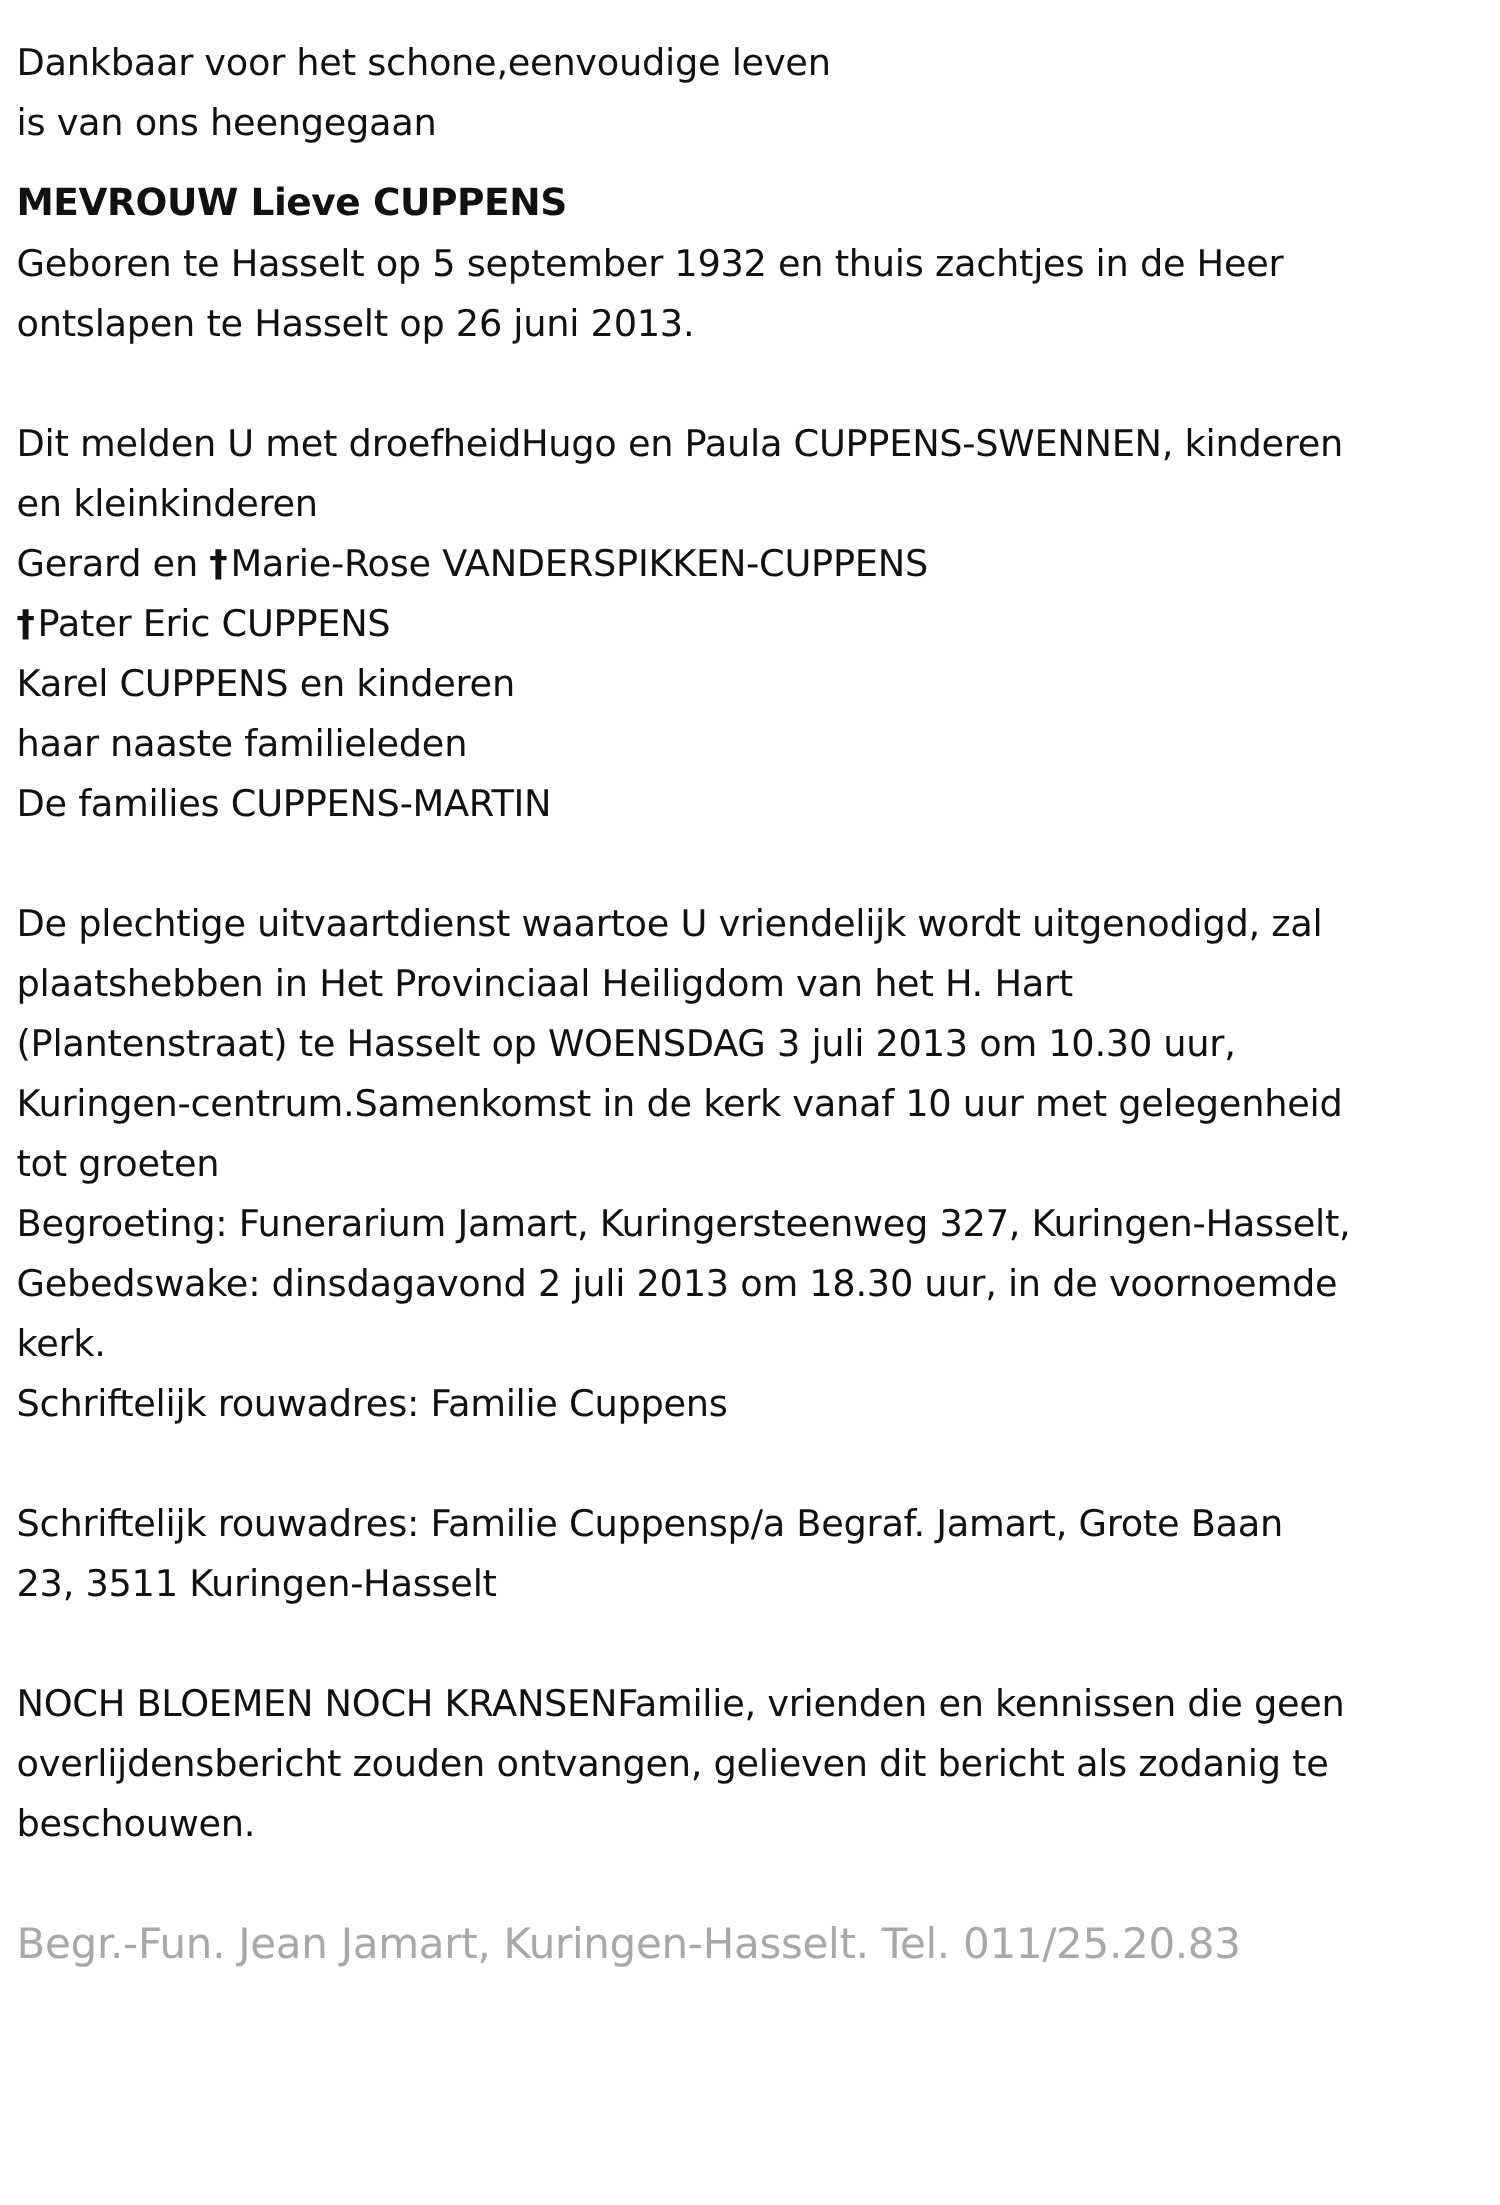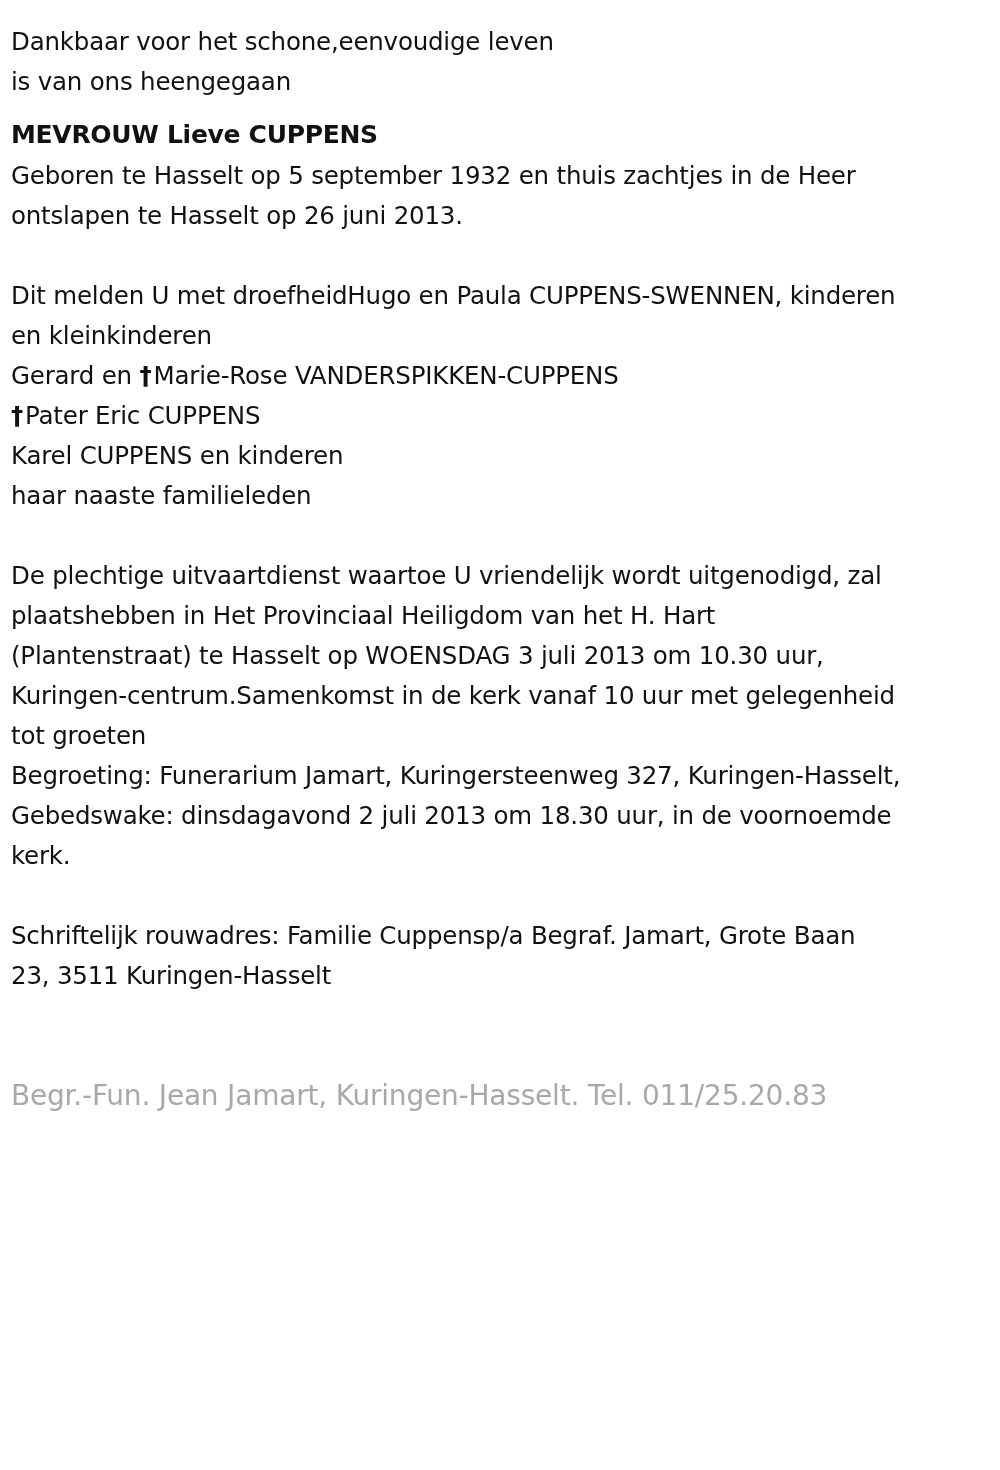--- a/index.html
+++ b/index.html
@@ -84,42 +84,49 @@
     <div class="line">en kleinkinderen</div>
     <div class="line">
       <span>Gerard en</span>
       <span class="cross">†</span><span>Marie-Rose VANDERSPIKKEN-CUPPENS</span>
     </div>
     <div class="line">
       <span class="cross">†</span><span>Pater Eric CUPPENS</span>
     </div>
     <div class="line">Karel CUPPENS en kinderen</div>
     <div class="line">haar naaste familieleden</div>
+    <div class="line">De families CUPPENS-MARTIN</div>
   </div>
 
   <div class="gap"></div>
 
   <div>
     <div class="line">De plechtige uitvaartdienst waartoe U vriendelijk wordt uitgenodigd, zal</div>
     <div class="line">plaatshebben in Het Provinciaal Heiligdom van het H. Hart</div>
     <div class="line">(Plantenstraat) te Hasselt op WOENSDAG 3 juli 2013 om 10.30 uur,</div>
     <div class="line">Kuringen-centrum.Samenkomst in de kerk vanaf 10 uur met gelegenheid</div>
     <div class="line">tot groeten</div>
     <div class="line">Begroeting: Funerarium Jamart, Kuringersteenweg 327, Kuringen-Hasselt,</div>
     <div class="line">Gebedswake: dinsdagavond 2 juli 2013 om 18.30 uur, in de voornoemde</div>
     <div class="line">kerk.</div>
+    <div class="line">Schriftelijk rouwadres: Familie Cuppens</div>
   </div>
 
   <div class="gap"></div>
 
   <div>
     <div class="line">Schriftelijk rouwadres: Familie Cuppensp/a Begraf. Jamart, Grote Baan</div>
     <div class="line">23, 3511 Kuringen-Hasselt</div>
   </div>
 
   <div class="gap"></div>
 
+  <div>
+    <div class="line">NOCH BLOEMEN NOCH KRANSENFamilie, vrienden en kennissen die geen</div>
+    <div class="line">overlijdensbericht zouden ontvangen, gelieven dit bericht als zodanig te</div>
+    <div class="line">beschouwen.</div>
+  </div>
 
   <div class="gap"></div>
 
   <div class="footer">Begr.-Fun. Jean Jamart, Kuringen-Hasselt. Tel. 011/25.20.83</div>
 
 </div>
 
 </body></html>

